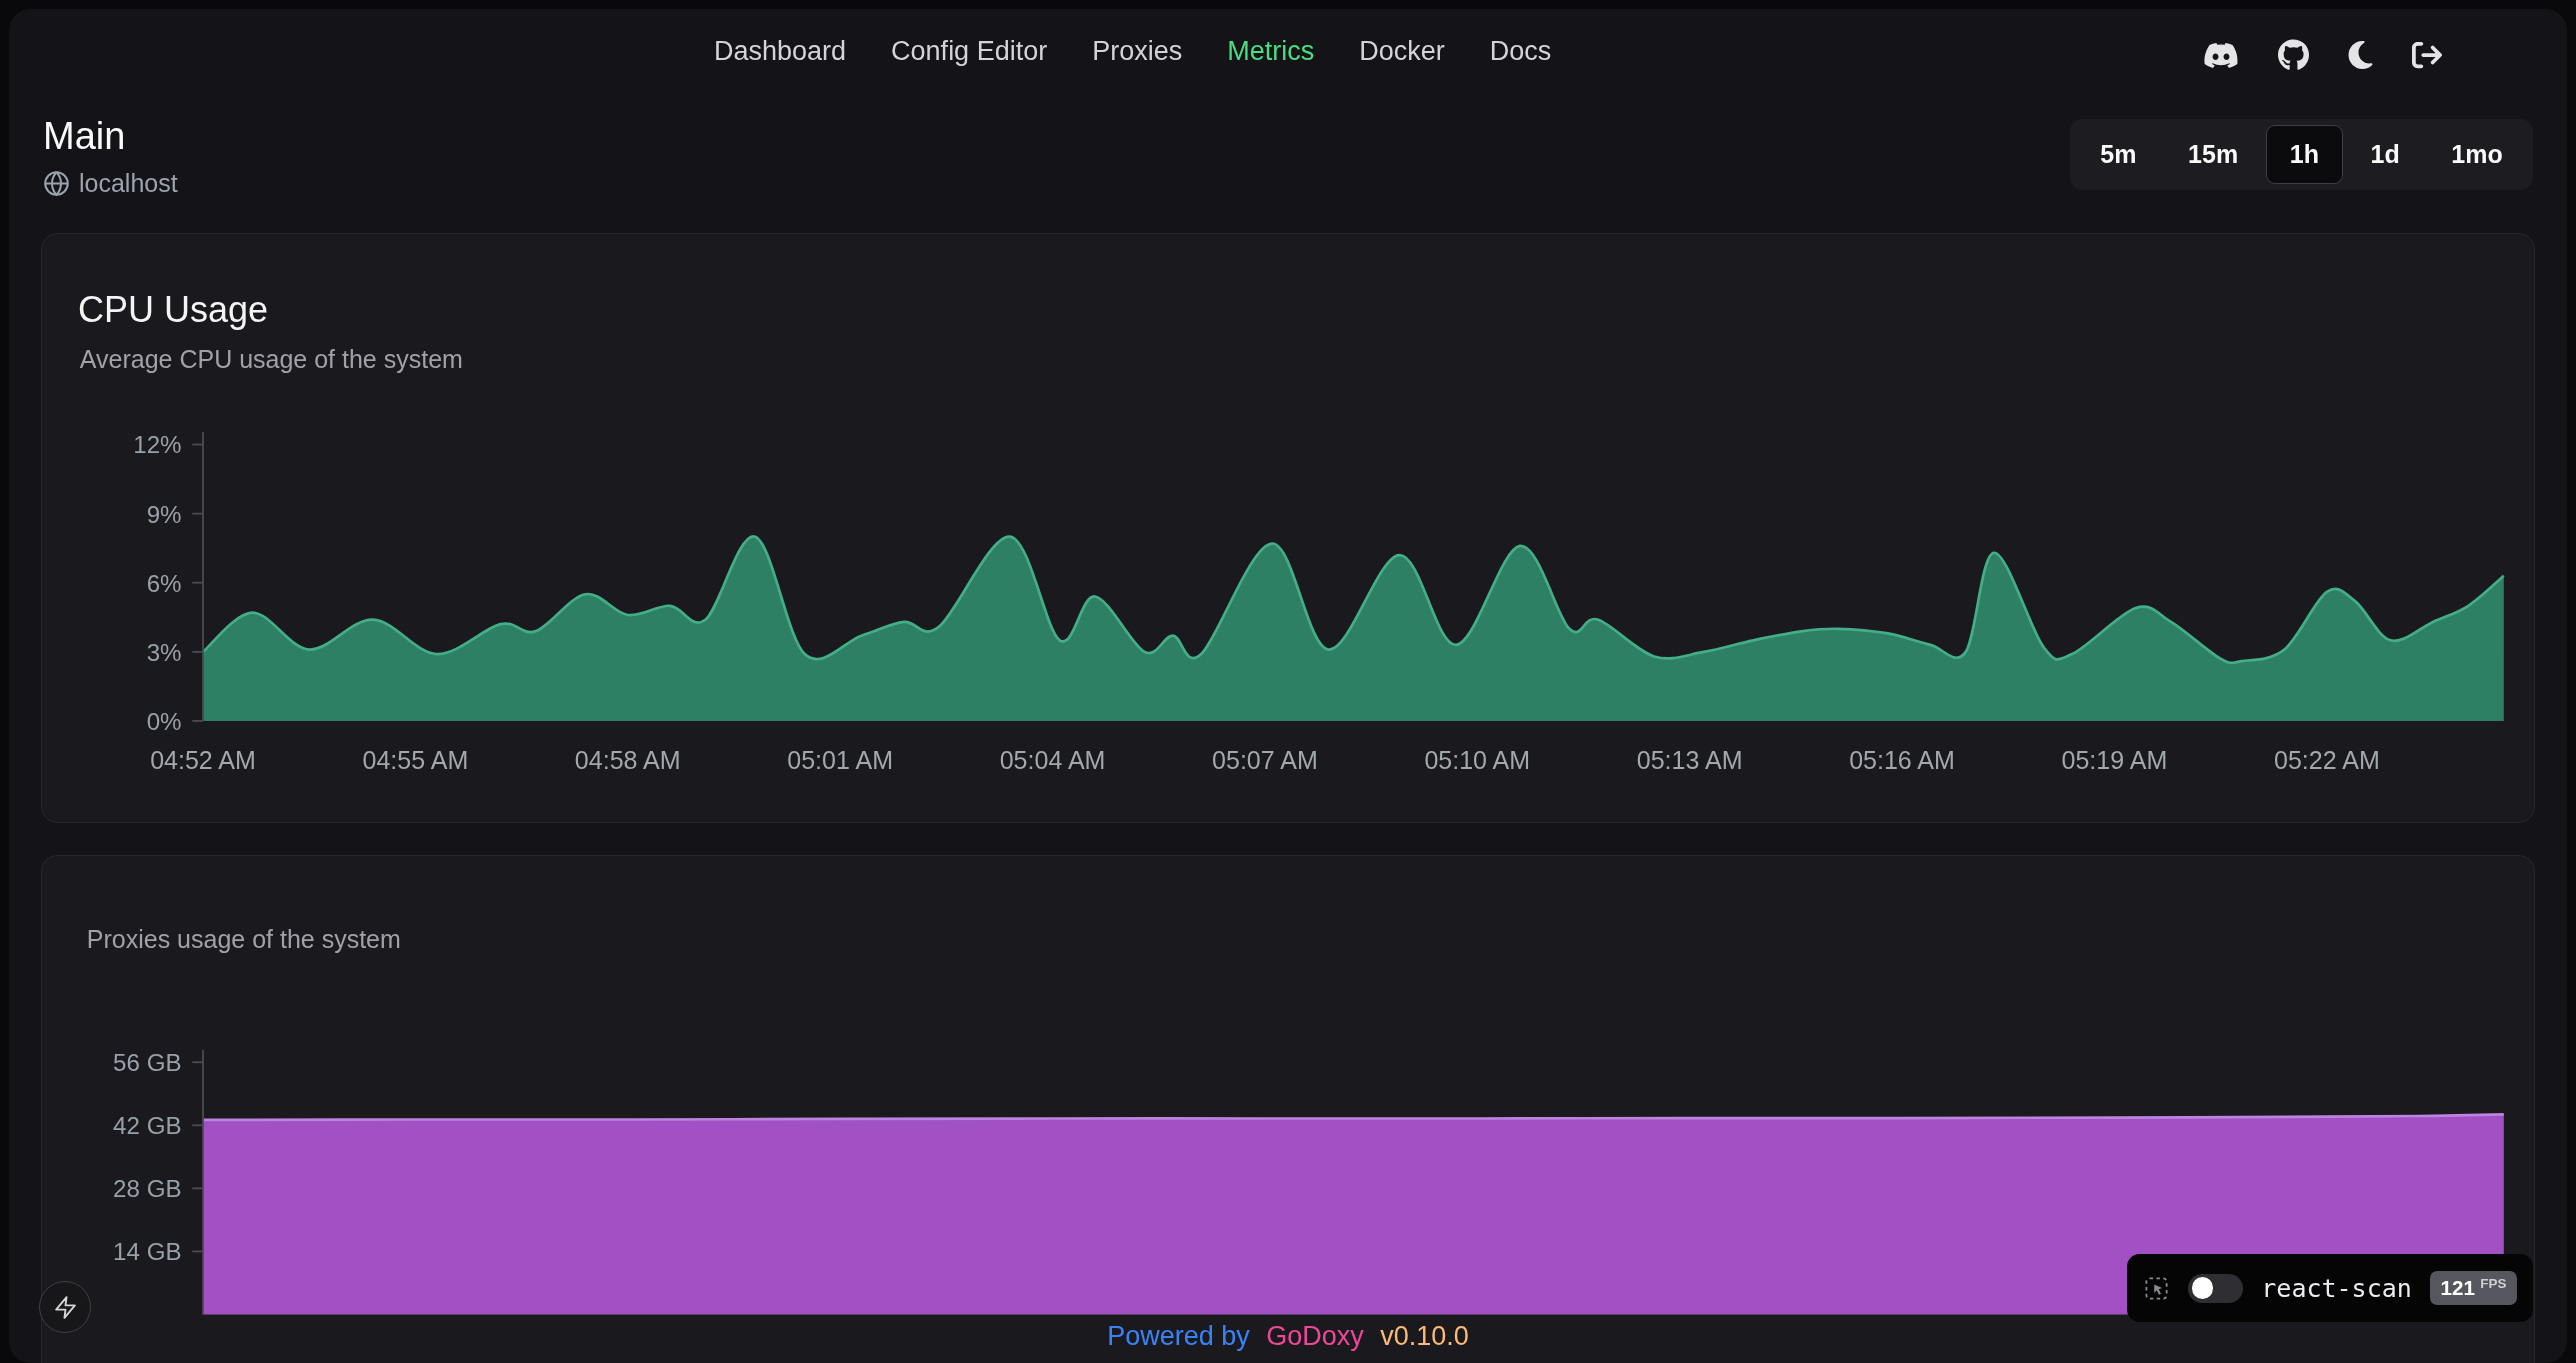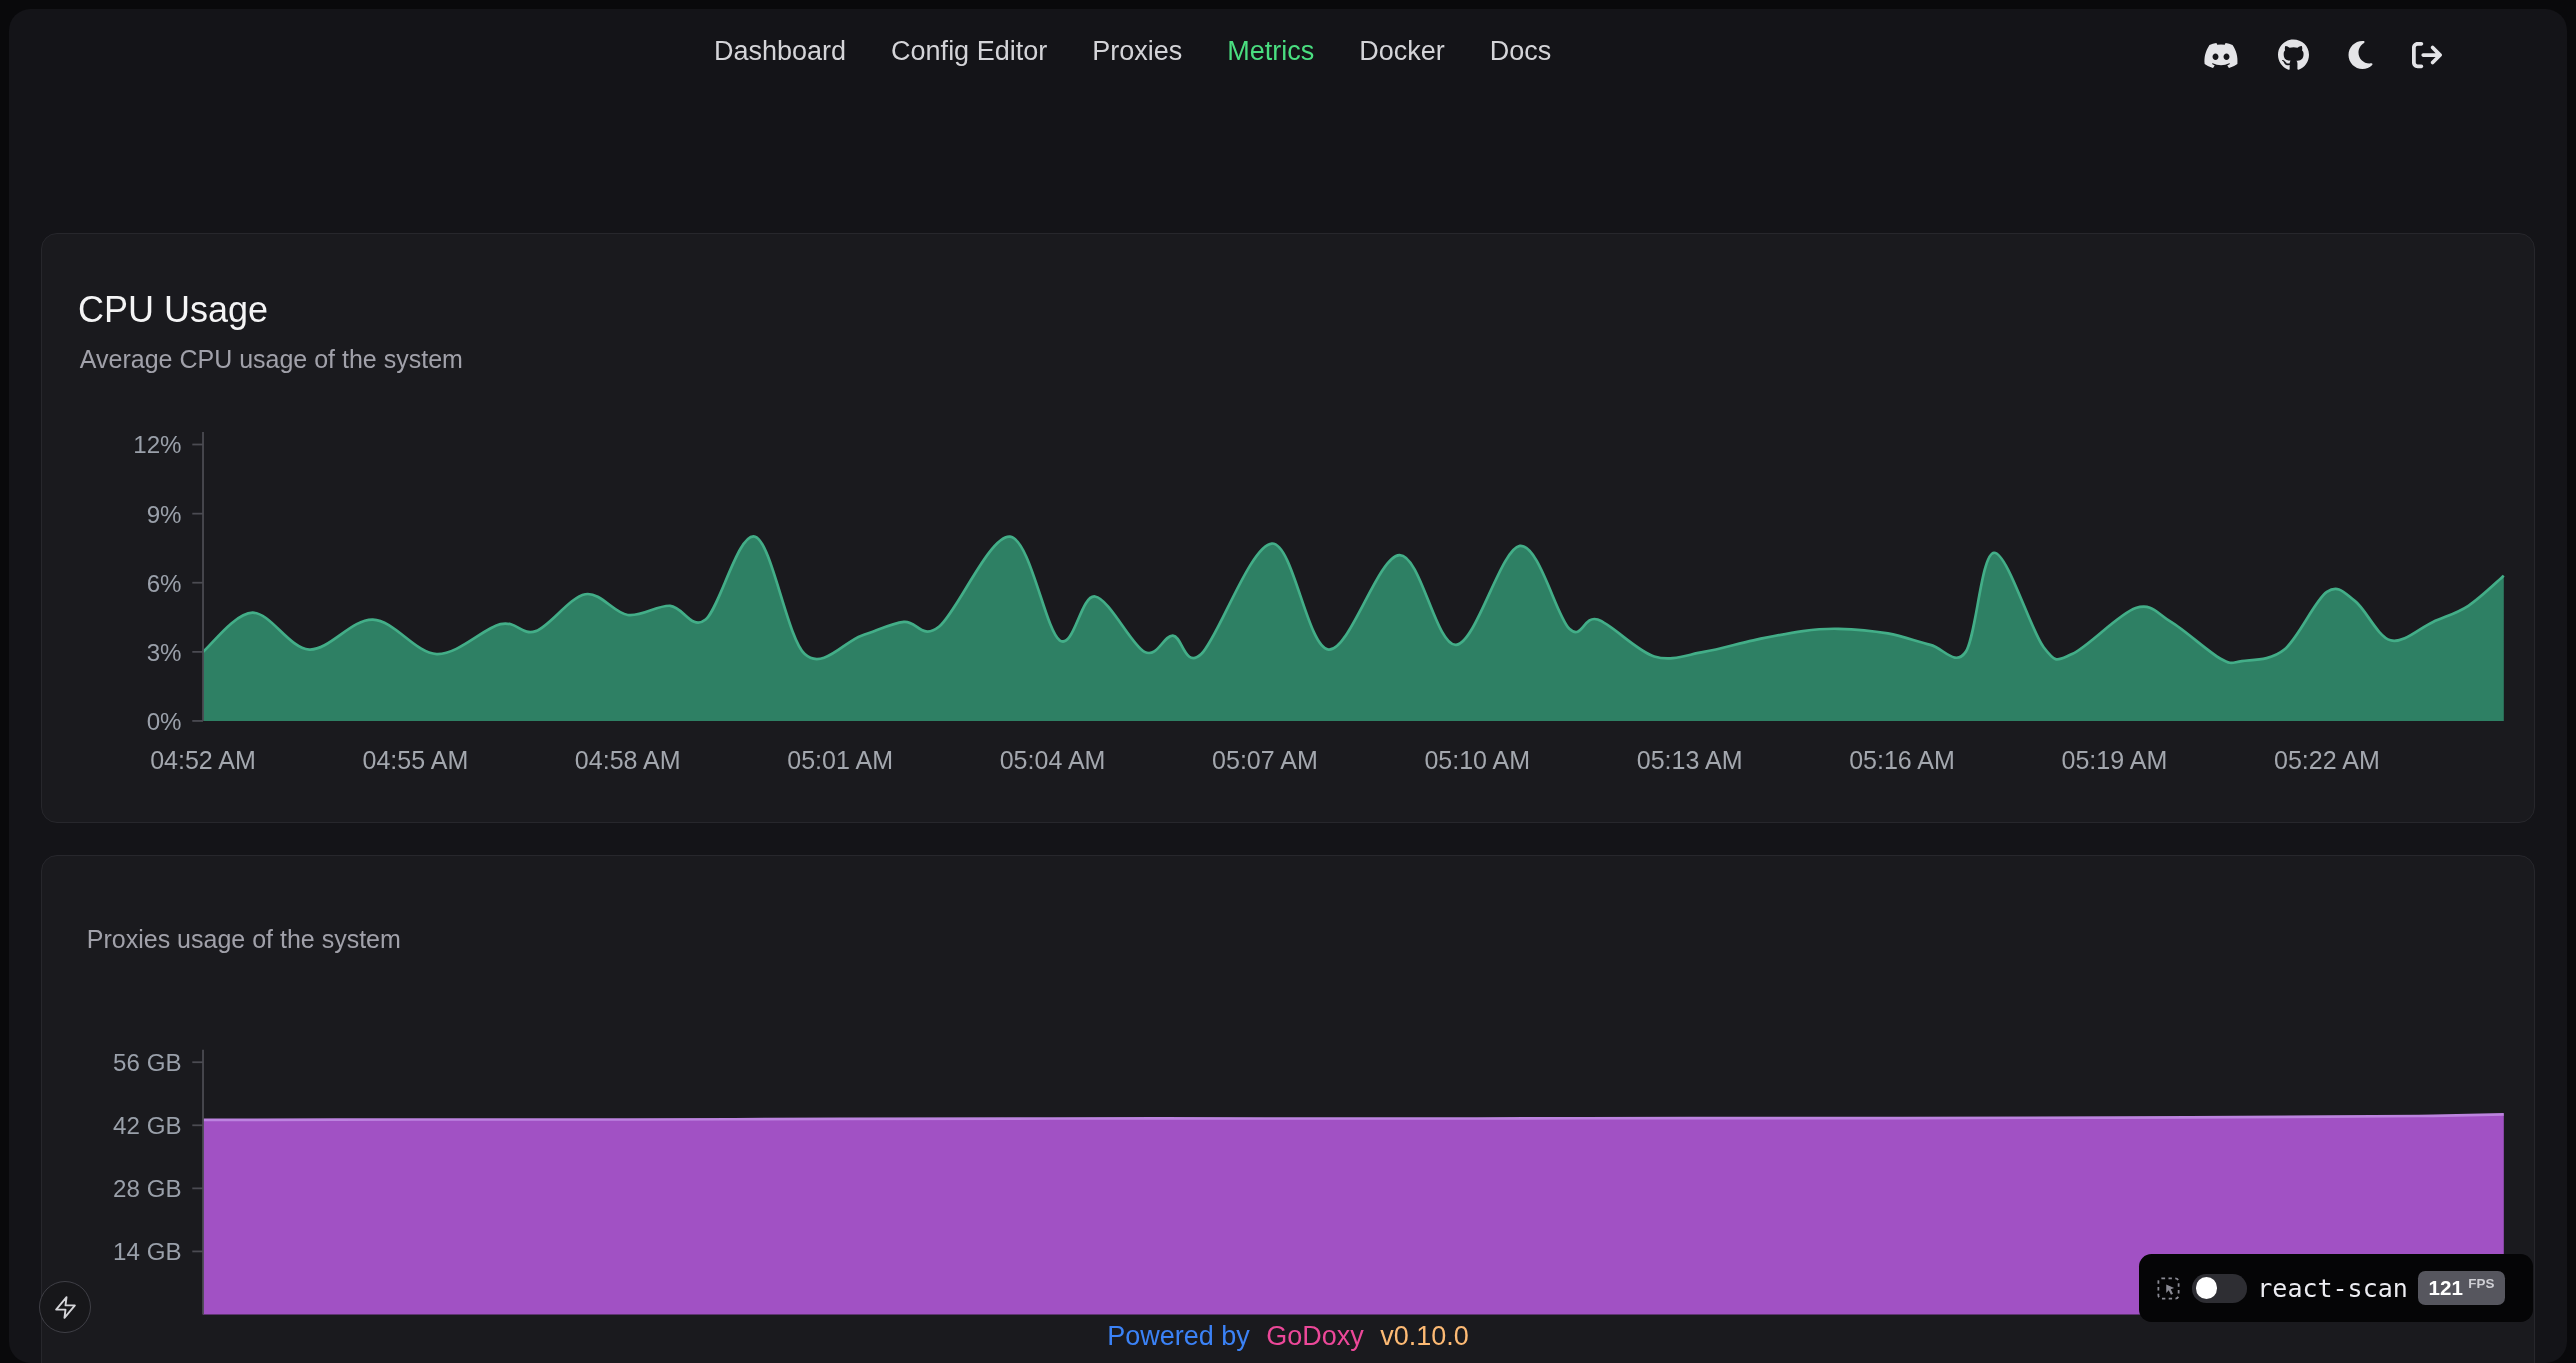--- a/index.html
+++ b/index.html
@@ -43,22 +43,22 @@
   footer span[data-name="powered-by-text"]{color:#3b82f6;}
   footer a{color:#ec4899;text-decoration:none;margin:12px 9px;cursor:pointer;}
   footer span[data-name="version-text"]{color:#fdba74;}
 
   
   .bolt-btn{position:absolute;left:30px;top:1272px;width:52px;height:52px;border-radius:50%;
     border:1.8px solid #3f3f46;background:#17171a;display:flex;align-items:center;justify-content:center;
     cursor:pointer;z-index:7;}
 
   
-  .react-scan{position:absolute;right:34px;top:1245px;height:68px;display:flex;align-items:center;gap:10px;
-    padding:0 28px 0 16px;background:#050506;border-radius:12.5px;z-index:7;}
+  .react-scan{position:absolute;right:34px;top:1245px;height:68px;display:flex;align-items:center;gap:18px;
+    padding:0 16px 0 16px;background:#050506;border-radius:12.5px;z-index:7;}
   .rs-toggle{width:55px;height:29px;border-radius:14.3px;background:#2e2e33;position:relative;cursor:pointer;border:none;}
   .rs-knob{position:absolute;left:3.6px;top:3.6px;width:21.5px;height:21.5px;border-radius:50%;background:#fff;}
   .rs-label{font-family:"DejaVu Sans Mono","Liberation Mono",monospace;font-size:25px;color:#ececf1;}
   .rs-badge{display:flex;align-items:flex-start;gap:5.4px;background:#56565e;border-radius:7.2px;padding:5.4px 10.7px;}
   .rs-fps{font-size:20.6px;color:#fff;font-weight:600;}
   .rs-fps-unit{font-size:13.4px;color:#cfcfd4;font-weight:600;}
 </style>
 </head>
 <body>
 
@@ -89,20 +89,40 @@
           <path d="M223.5 32C100 32 0 132.3 0 256S100 480 223.5 480c60.6 0 115.5-24.2 155.8-63.4 5-4.9 6.3-12.5 3.1-18.7s-10.1-9.7-17-8.5c-9.8 1.7-19.8 2.6-30.1 2.6-96.9 0-175.5-78.8-175.5-176 0-65.8 36-123.1 89.3-153.3 6.1-3.5 9.2-10.5 7.7-17.3s-7.3-11.9-14.3-12.5c-6.3-.5-12.6-.8-19-.8z"></path>
         </svg>
     </button>
     <button class="icon-btn" data-name="logout-icon">
       <svg width="30" height="30" viewBox="0 0 512 512">
           <path d="M502.6 278.6c12.5-12.5 12.5-32.8 0-45.3l-128-128c-12.5-12.5-32.8-12.5-45.3 0s-12.5 32.8 0 45.3L402.7 224 192 224c-17.7 0-32 14.3-32 32s14.3 32 32 32l210.7 0-73.4 73.4c-12.5 12.5-12.5 32.8 0 45.3s32.8 12.5 45.3 0l128-128zM160 96c17.7 0 32-14.3 32-32s-14.3-32-32-32L96 32C43 32 0 75 0 128L0 384c0 53 43 96 96 96l64 0c17.7 0 32-14.3 32-32s-14.3-32-32-32l-64 0c-17.7 0-32-14.3-32-32l0-256c0-17.7 14.3-32 32-32l64 0z"></path>
         </svg>
     </button>
   </div>
 
+  <div class="page-head" data-name="page-header">
+    <div class="title-block" data-name="title-block">
+      <h1 data-name="page-title">Main</h1>
+      <div class="host-row" data-name="host-row">
+        <svg data-name="globe-icon" width="27" height="27" viewBox="0 0 24 24" fill="none" stroke-width="1.8">
+          <circle cx="12" cy="12" r="10"></circle>
+            <path d="M12 2a14.5 14.5 0 0 0 0 20 14.5 14.5 0 0 0 0-20"></path>
+            <path d="M2 12h20"></path>
+        </svg>
+        <span data-name="host-label">localhost</span>
+      </div>
+    </div>
+    <div class="range-picker" id="range-picker" data-name="time-range-picker">
+        <button class="range-btn" data-name="range-option-5m">5m</button>
+        <button class="range-btn" data-name="range-option-15m">15m</button>
+        <button class="range-btn active" data-name="range-option-1h">1h</button>
+        <button class="range-btn" data-name="range-option-1d">1d</button>
+        <button class="range-btn" data-name="range-option-1mo">1mo</button>
+      </div>
+  </div>
 
   <section class="card card-cpu" data-name="cpu-usage-card">
     <h2 data-name="cpu-card-title">CPU Usage</h2>
     <p class="sub" data-name="cpu-card-subtitle">Average CPU usage of the system</p>
     <svg class="chart" id="chart-0" data-name="cpu-usage-chart" viewBox="0 0 2788 440">
         <path d="M 180,266.8 C 189.2,259.5 215.6,223.4 235.4,223 C 255.2,222.6 276.3,262.9 298.7,264.2 C 321.1,265.5 346.1,229.8 369.9,230.7 C 393.6,231.5 417.4,268.4 441.2,269.3 C 464.9,270.2 493.9,240.1 512.4,235.8 C 530.9,231.5 536.2,249.2 552,243.6 C 567.8,238.0 590.2,205.4 607.3,202.4 C 624.4,199.4 639.0,223.4 654.8,225.6 C 670.6,227.8 687.8,214.5 702.3,215.3 C 716.8,216.2 726.1,243.6 741.9,230.7 C 757.7,217.8 778.8,131.6 797.3,138 C 815.8,144.4 832.9,250.9 852.7,269.3 C 872.5,287.8 897.5,254.7 916,248.7 C 934.5,242.7 949.0,235.0 963.5,233.3 C 978.0,231.6 983.2,254.3 1003,238.4 C 1022.8,222.5 1059.8,135.4 1082.2,138 C 1104.6,140.6 1121.8,242.8 1137.6,253.9 C 1153.4,265.1 1161.3,202.8 1177.1,204.9 C 1192.9,207.1 1218.0,259.5 1232.5,266.8 C 1247.0,274.1 1253.6,248.3 1264.2,248.7 C 1274.8,249.1 1277.4,286.5 1295.9,269.3 C 1314.4,252.1 1351.3,146.5 1375,145.7 C 1398.7,144.8 1414.6,262.1 1438.3,264.2 C 1462.0,266.3 1493.7,159.5 1517.4,158.6 C 1541.2,157.7 1558.4,260.7 1580.8,259 C 1603.2,257.3 1630.9,151.3 1652,148.3 C 1673.1,145.3 1692.9,227.3 1707.4,241 C 1721.9,254.7 1723.2,225.5 1739,230.7 C 1754.8,235.8 1782.5,265.9 1802.3,271.9 C 1822.1,277.9 1839.2,269.8 1857.7,266.8 C 1876.2,263.8 1894.6,257.8 1913.1,253.9 C 1931.6,250.0 1952.7,245.8 1968.5,243.6 C 1984.3,241.4 1992.3,240.6 2008.1,241 C 2023.9,241.4 2046.3,243.2 2063.5,246.2 C 2080.7,249.2 2096.5,255.6 2111,259 C 2125.5,262.4 2138.6,284.0 2150.5,266.8 C 2162.4,249.6 2167.7,156.9 2182.2,156 C 2196.7,155.1 2223.1,242.7 2237.6,261.6 C 2252.1,280.5 2252.2,276.6 2269.3,269.3 C 2286.5,262.0 2322.1,223.8 2340.5,217.8 C 2358.9,211.8 2364.2,223.9 2380,233.3 C 2395.8,242.8 2422.2,267.2 2435.4,274.5 C 2448.6,281.8 2447.3,278.8 2459.2,277.1 C 2471.1,275.4 2490.9,277.1 2506.7,264.2 C 2522.5,251.3 2541.0,208.8 2554.2,199.8 C 2567.4,190.8 2573.9,201.1 2585.8,210.1 C 2597.7,219.1 2610.9,250.0 2625.4,253.9 C 2639.9,257.8 2658.4,239.7 2672.9,233.3 C 2687.4,226.9 2699.2,223.9 2712.4,215.3 C 2725.6,206.7 2745.4,187.4 2752,181.8 L 2752,344 L 180,344 Z" fill="#2E8064" stroke="none"></path>
         <path d="M 180,266.8 C 189.2,259.5 215.6,223.4 235.4,223 C 255.2,222.6 276.3,262.9 298.7,264.2 C 321.1,265.5 346.1,229.8 369.9,230.7 C 393.6,231.5 417.4,268.4 441.2,269.3 C 464.9,270.2 493.9,240.1 512.4,235.8 C 530.9,231.5 536.2,249.2 552,243.6 C 567.8,238.0 590.2,205.4 607.3,202.4 C 624.4,199.4 639.0,223.4 654.8,225.6 C 670.6,227.8 687.8,214.5 702.3,215.3 C 716.8,216.2 726.1,243.6 741.9,230.7 C 757.7,217.8 778.8,131.6 797.3,138 C 815.8,144.4 832.9,250.9 852.7,269.3 C 872.5,287.8 897.5,254.7 916,248.7 C 934.5,242.7 949.0,235.0 963.5,233.3 C 978.0,231.6 983.2,254.3 1003,238.4 C 1022.8,222.5 1059.8,135.4 1082.2,138 C 1104.6,140.6 1121.8,242.8 1137.6,253.9 C 1153.4,265.1 1161.3,202.8 1177.1,204.9 C 1192.9,207.1 1218.0,259.5 1232.5,266.8 C 1247.0,274.1 1253.6,248.3 1264.2,248.7 C 1274.8,249.1 1277.4,286.5 1295.9,269.3 C 1314.4,252.1 1351.3,146.5 1375,145.7 C 1398.7,144.8 1414.6,262.1 1438.3,264.2 C 1462.0,266.3 1493.7,159.5 1517.4,158.6 C 1541.2,157.7 1558.4,260.7 1580.8,259 C 1603.2,257.3 1630.9,151.3 1652,148.3 C 1673.1,145.3 1692.9,227.3 1707.4,241 C 1721.9,254.7 1723.2,225.5 1739,230.7 C 1754.8,235.8 1782.5,265.9 1802.3,271.9 C 1822.1,277.9 1839.2,269.8 1857.7,266.8 C 1876.2,263.8 1894.6,257.8 1913.1,253.9 C 1931.6,250.0 1952.7,245.8 1968.5,243.6 C 1984.3,241.4 1992.3,240.6 2008.1,241 C 2023.9,241.4 2046.3,243.2 2063.5,246.2 C 2080.7,249.2 2096.5,255.6 2111,259 C 2125.5,262.4 2138.6,284.0 2150.5,266.8 C 2162.4,249.6 2167.7,156.9 2182.2,156 C 2196.7,155.1 2223.1,242.7 2237.6,261.6 C 2252.1,280.5 2252.2,276.6 2269.3,269.3 C 2286.5,262.0 2322.1,223.8 2340.5,217.8 C 2358.9,211.8 2364.2,223.9 2380,233.3 C 2395.8,242.8 2422.2,267.2 2435.4,274.5 C 2448.6,281.8 2447.3,278.8 2459.2,277.1 C 2471.1,275.4 2490.9,277.1 2506.7,264.2 C 2522.5,251.3 2541.0,208.8 2554.2,199.8 C 2567.4,190.8 2573.9,201.1 2585.8,210.1 C 2597.7,219.1 2610.9,250.0 2625.4,253.9 C 2639.9,257.8 2658.4,239.7 2672.9,233.3 C 2687.4,226.9 2699.2,223.9 2712.4,215.3 C 2725.6,206.7 2745.4,187.4 2752,181.8" fill="none" stroke="#43AE88" stroke-width="3"></path>
         <line x1="180" y1="21" x2="180" y2="344" stroke="#4b4b52" stroke-width="2"></line>
         <line x1="168" y1="344" x2="180" y2="344" stroke="#4b4b52" stroke-width="2"></line>
         <text x="156" y="354" text-anchor="end" class="tick">0%</text>

